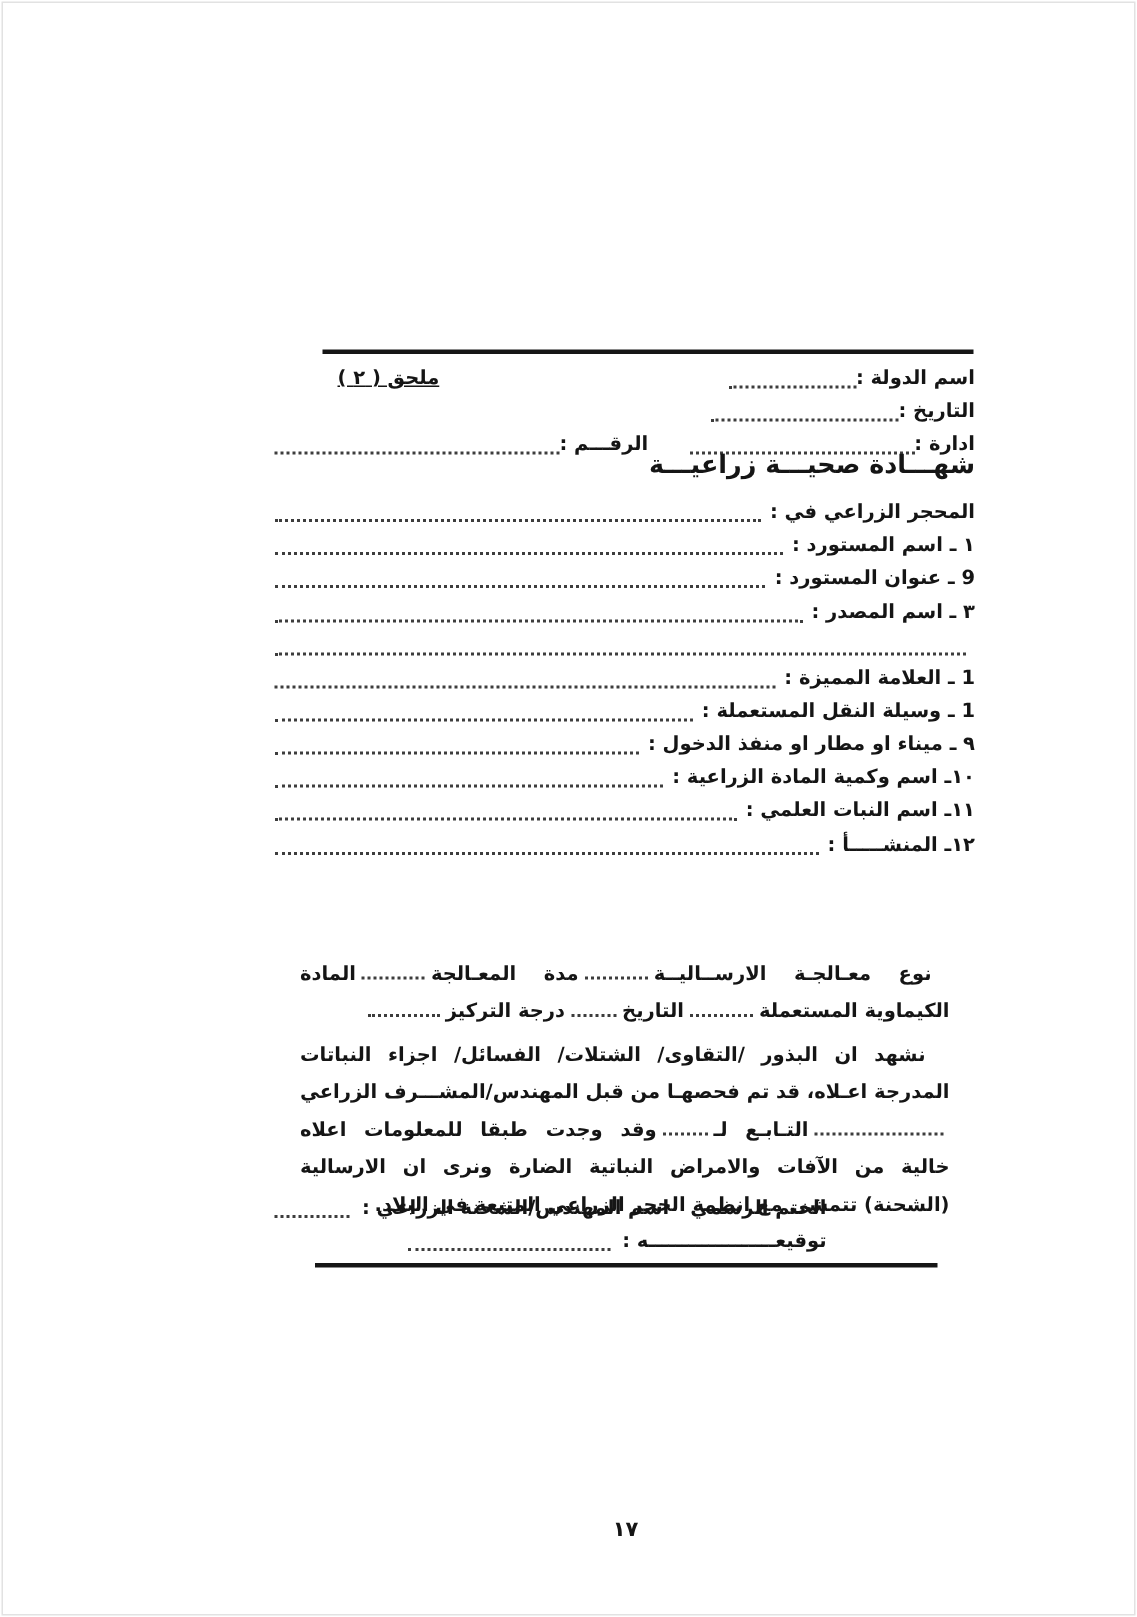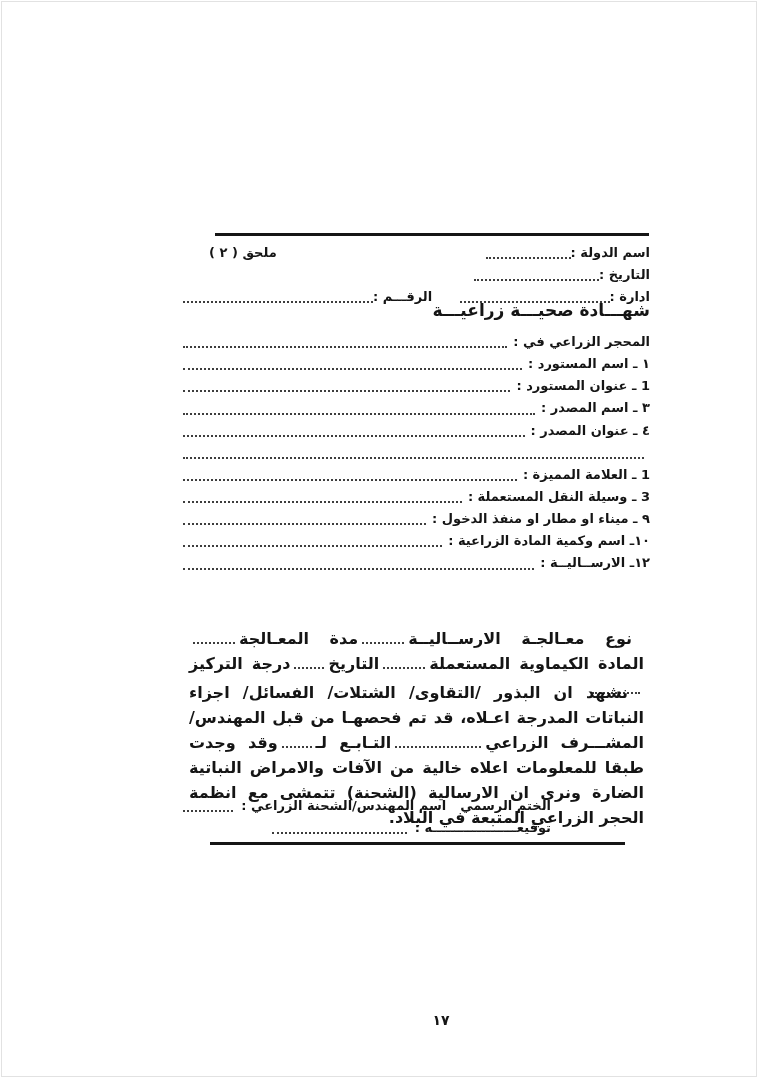--- a/index.html
+++ b/index.html
@@ -17,48 +17,48 @@
   .rule{border-top:3px solid #161616;height:0;position:absolute;}
   .rule-top{top:-2px;right:1px;width:434px;}
   .rule-bottom{top:607px;left:27px;width:415px;}
   .hdr{position:absolute;top:7px;left:0;right:0;}
   .h-row{display:flex;height:22px;justify-content:space-between;align-items:flex-end;}
   .h-cell{display:flex;align-items:flex-start;}
   .dots{
     height:0;border-bottom:2px dotted #3d3d3d;align-self:flex-end;margin-bottom:5px;
   }
   .w85{width:85px;} .w125{width:125px;} .w150{width:150px;} .w190{width:190px;}
-  .annex{margin-left:26px;}
+  .annex{margin-left:42px;text-decoration:underline;}
   .ml75{margin-left:75px;}
   .doc-title{
     position:absolute;top:64px;left:0;right:0;
     font-size:17px;letter-spacing:0.5px;
   }
   .items{position:absolute;top:96px;left:0;right:0;}
-  .item-row{display:flex;height:22.15px;align-items:center;}
+  .item-row{display:flex;height:22.15px;align-items:flex-end;}
   .item-row .lbl{white-space:nowrap;}
   .item-row .dots{flex:1 1 auto;margin-inline-start:6px;}
   .para{
-    position:absolute;left:0;right:0;margin:6px;text-align:justify;
-    font-size:16px;line-height:25px;
+    position:absolute;left:0;right:0;margin:17px;text-align:justify;
+    font-size:13px;line-height:25px;
   }
   .para1{top:385px;text-indent:12px;}
   .para2{top:439px;text-indent:16px;}
   .idots{
     display:inline-block;height:2px;border-bottom:2px dotted #3d3d3d;
     margin:0 4px;vertical-align:baseline;
   }
   .iw30{width:30px;} .iw42{width:42px;} .iw48{width:48px;} .iw86{width:86px;}
   .sign{position:absolute;top:560px;left:0;right:0;padding-right:99px;}
   .s-row{display:flex;height:22px;align-items:flex-end;}
   .s-row .dots{flex:1 1 auto;margin-inline-start:8px;max-width:135px;}
   .stamp{margin-inline-end:14px;white-space:nowrap;}
   .nowrap{white-space:nowrap;}
   .pagenum{
-    position:absolute;top:1012px;left:391px;width:100px;text-align:center;
+    position:absolute;top:1012px;left:367px;width:100px;text-align:center;
     font-weight:bold;font-size:14px;
   }
 </style>
 </head>
 <body>
 
 <div class="scan-frame"></div>
 
 <div class="sheet">
 
@@ -95,52 +95,52 @@
   <div class="items">
     <div class="item-row">
       <span class="lbl">المحجر الزراعي في :</span>
       <span class="dots"></span>
     </div>
     <div class="item-row">
       <span class="lbl">١ ـ اسم المستورد :</span>
       <span class="dots"></span>
     </div>
     <div class="item-row">
-      <span class="lbl">1 ـ عنوان المستورد :</span>
+      <span class="lbl">9 ـ عنوان المستورد :</span>
       <span class="dots"></span>
     </div>
     <div class="item-row">
       <span class="lbl">٣ ـ اسم المصدر :</span>
-      <span class="dots"></span>
-    </div>
-    <div class="item-row">
-      <span class="lbl">٤ ـ عنوان المصدر :</span>
       <span class="dots"></span>
     </div>
     <div class="item-row">
       <span class="dots"></span>
     </div>
     <div class="item-row">
       <span class="lbl">1 ـ العلامة المميزة :</span>
       <span class="dots"></span>
     </div>
     <div class="item-row">
-      <span class="lbl">3 ـ وسيلة النقل المستعملة :</span>
+      <span class="lbl">1 ـ وسيلة النقل المستعملة :</span>
       <span class="dots"></span>
     </div>
     <div class="item-row">
       <span class="lbl">٩ ـ ميناء او مطار او منفذ الدخول :</span>
       <span class="dots"></span>
     </div>
     <div class="item-row">
       <span class="lbl">١٠ـ اسم وكمية المادة الزراعية :</span>
       <span class="dots"></span>
     </div>
     <div class="item-row">
-      <span class="lbl">١٢ـ الارســاليــة :</span>
+      <span class="lbl">١١ـ اسم النبات العلمي :</span>
+      <span class="dots"></span>
+    </div>
+    <div class="item-row">
+      <span class="lbl">١٢ـ المنشـــــأ :</span>
       <span class="dots"></span>
     </div>
   </div>
 
   <p class="para para1"><span>نوع معـالجـة الارســاليــة</span><span class="idots iw42"></span><span>مدة المعـالجة</span><span class="idots iw42"></span><span>المادة الكيماوية المستعملة</span><span class="idots iw42"></span><span>التاريخ</span><span class="idots iw30"></span><span>درجة التركيز</span><span class="idots iw48"></span></p>
 
   <p class="para para2"><span>نشهد ان البذور /التقاوى/ الشتلات/ الفسائل/ اجزاء النباتات المدرجة اعـلاه، قد تم فحصهـا من قبل المهندس/المشـــرف الزراعي</span><span class="idots iw86"></span><span>التـابـع لـ</span><span class="idots iw30"></span><span>وقد وجدت طبقا للمعلومات اعلاه خالية من الآفات والامراض النباتية الضارة ونرى ان الارسالية (الشحنة) تتمشى مع انظمة الحجر الزراعي المتبعة في البلاد.</span></p>
 
   <div class="sign">
     <div class="s-row">

